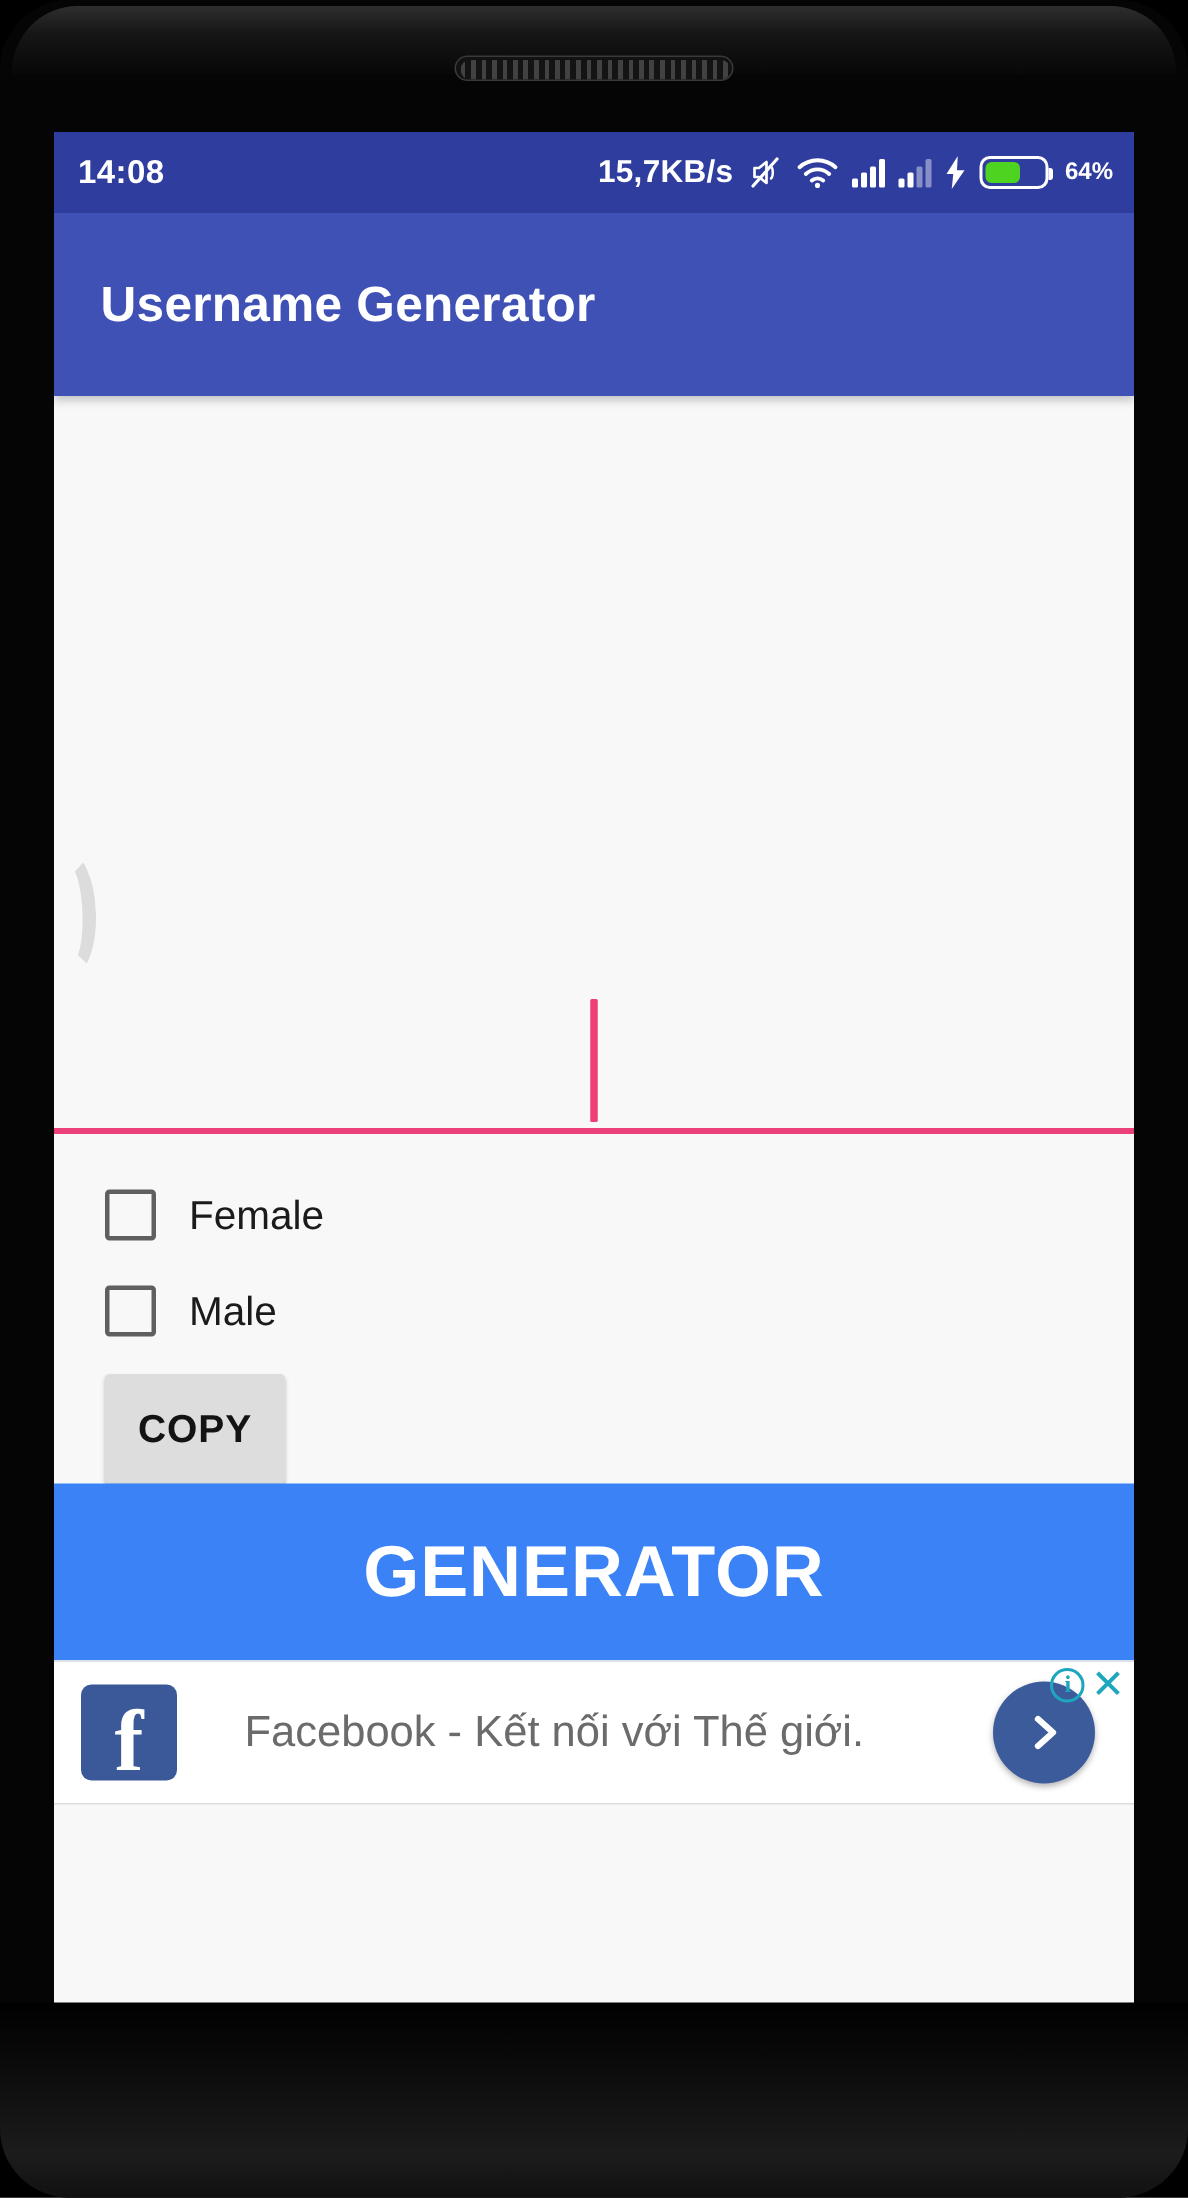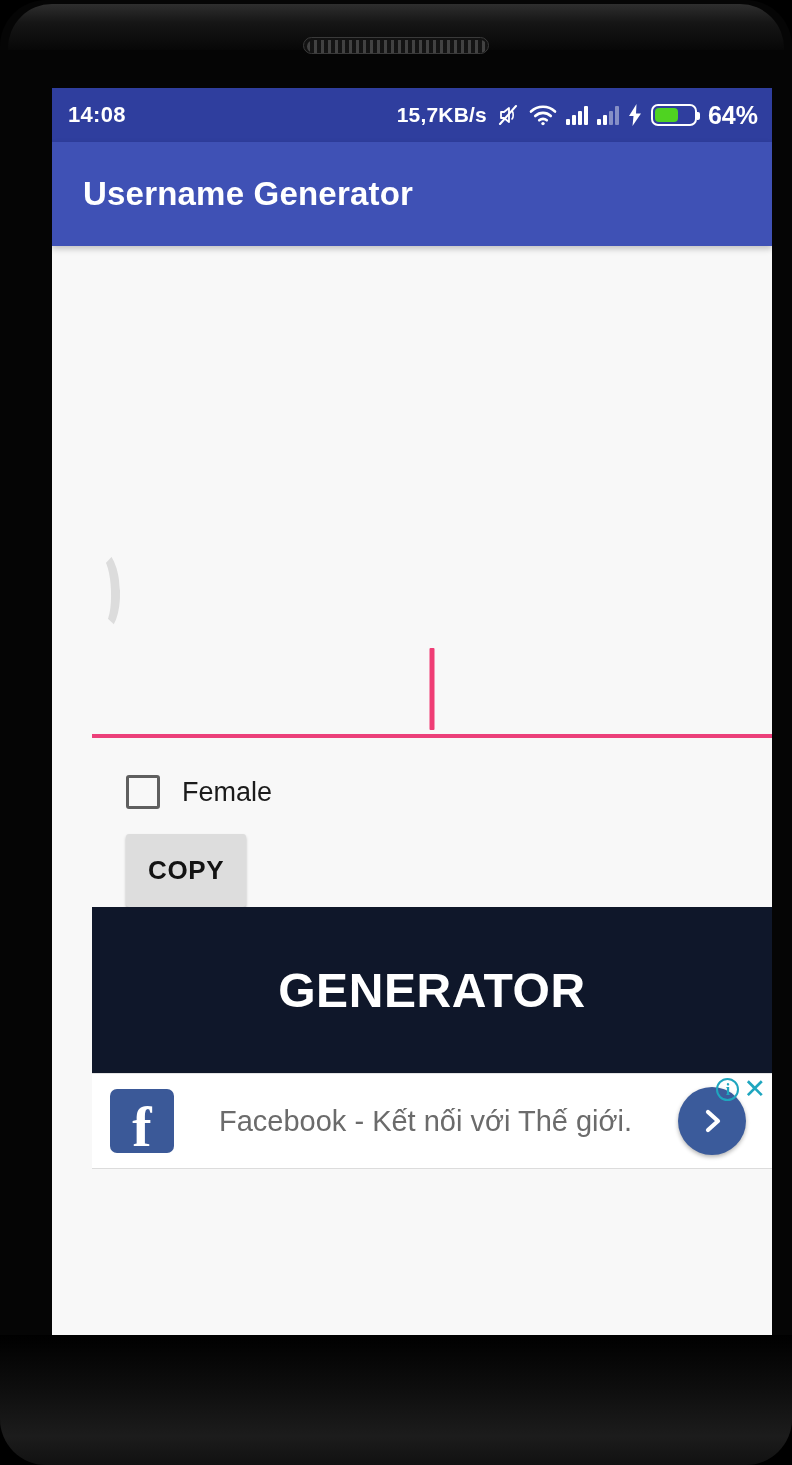--- a/index.html
+++ b/index.html
@@ -38,21 +38,21 @@
   #earpiece .grill {
     position: absolute; left: 3px; top: 2px; width: 180px; height: 13px;
     background: repeating-linear-gradient(to right,
       #4a4a4a 0px, #4a4a4a 3px, #141414 3px, #141414 7px);
     border-radius: 7px;
     opacity: .85;
   }
 
   
   #screen {
-    position: absolute; left: 52px; top: 88px;
+    position: absolute; left: 36px; top: 88px;
     width: 720px; height: 1284px;
     background: #f7f7f7;
     overflow: hidden;
   }
 
   
   #status-bar {
     position: relative;
     height: 54px; width: 100%;
     background: #2f3e9e;
@@ -62,21 +62,21 @@
   }
   #status-time {
     font-size: 22px; font-weight: bold; letter-spacing: .3px;
   }
   #status-right {
     margin-left: auto;
     display: flex; align-items: center; gap: 9px; justify-content: flex-end;
   }
   #net-speed { font-size: 21px; font-weight: bold; letter-spacing: .2px; }
   .sb-icon { display: flex; align-items: center; }
-  #battery-pct { font-size: 25px; font-weight: bold; margin-left: 2px; }
+  #battery-pct { font-size: 16px; font-weight: bold; margin-left: 2px; }
 
   
   .signal { display: flex; align-items: flex-end; gap: 2px; height: 20px; }
   .signal i { display:block; width: 4px; background: #fff; border-radius: 1px; }
   .signal i.b1 { height: 6px; }
   .signal i.b2 { height: 10px; }
   .signal i.b3 { height: 14px; }
   .signal i.b4 { height: 19px; }
   .signal.dim i.off { background: rgba(255,255,255,.42); }
 
@@ -86,37 +86,37 @@
     position: relative; display: flex; align-items: center; padding: 2px;
   }
   #battery:after {
     content: ""; position: absolute; right: -5px; top: 6px;
     width: 3px; height: 8px; background: #fff; border-radius: 0 2px 2px 0;
   }
   #battery-fill { height: 14px; background: #4fd321; border-radius: 4px; }
 
   
   #app-bar {
-    height: 104px; width: 100%;
+    height: 122px; width: 100%;
     background: #3f51b5;
     display: flex; align-items: center;
     padding-left: 31px;
     box-shadow: 0 3px 6px rgba(0,0,0,.22);
     position: relative; z-index: 5;
   }
   #app-title {
     color: #fff; font-size: 33px; font-weight: bold; letter-spacing: .2px;
   }
 
   
   #content {
     position: relative;
     height: calc(1284px - 54px - 104px);
     background: #f8f8f8;
-    display: flex; flex-direction: column; padding-left: 40px;
+    display: flex; flex-direction: column;
   }
 
   
   #username-field-wrap {
     position: relative;
     height: 492px;
     border-bottom: 4px solid #ec407a;
     display: flex; align-items: center; justify-content: center;
   }
   #username-input {
@@ -171,22 +171,22 @@
     border: none; border-radius: 3px;
     box-shadow: 0 2px 3px rgba(0,0,0,.26);
     font-family: "Liberation Sans", sans-serif;
     font-size: 26px; font-weight: bold; color: #131313;
     letter-spacing: .6px;
   }
 
   
   #generator-button {
     margin-top: auto;
-    width: 100%; height: 166px;
-    background: #0f172a;
+    width: 100%; height: 118px;
+    background: #3b82f6;
     border: none;
     display: flex; align-items: center; justify-content: center;
     font-family: "Liberation Sans", sans-serif;
     font-size: 48px; font-weight: bold; color: #fff;
     letter-spacing: .6px;
   }
 
   
   #ad-banner {
     position: relative;
@@ -306,20 +306,24 @@
         <div id="scroll-arc"></div>
         <input id="username-input" type="text" value="" placeholder="" style="">
         <div id="caret"></div>
       </div>
 
       <div id="options">
         <div class="checkbox-row">
           <span class="checkbox-box"></span>
           <span class="checkbox-label">Female</span>
         </div>
+        <div class="checkbox-row">
+          <span class="checkbox-box"></span>
+          <span class="checkbox-label">Male</span>
+        </div>
 
         <div id="copy-row">
           <button id="copy-button">COPY</button>
         </div>
       </div>
 
       <button id="generator-button">GENERATOR</button>
 
       <div id="ad-banner">
         <div id="ad-logo">f</div>

